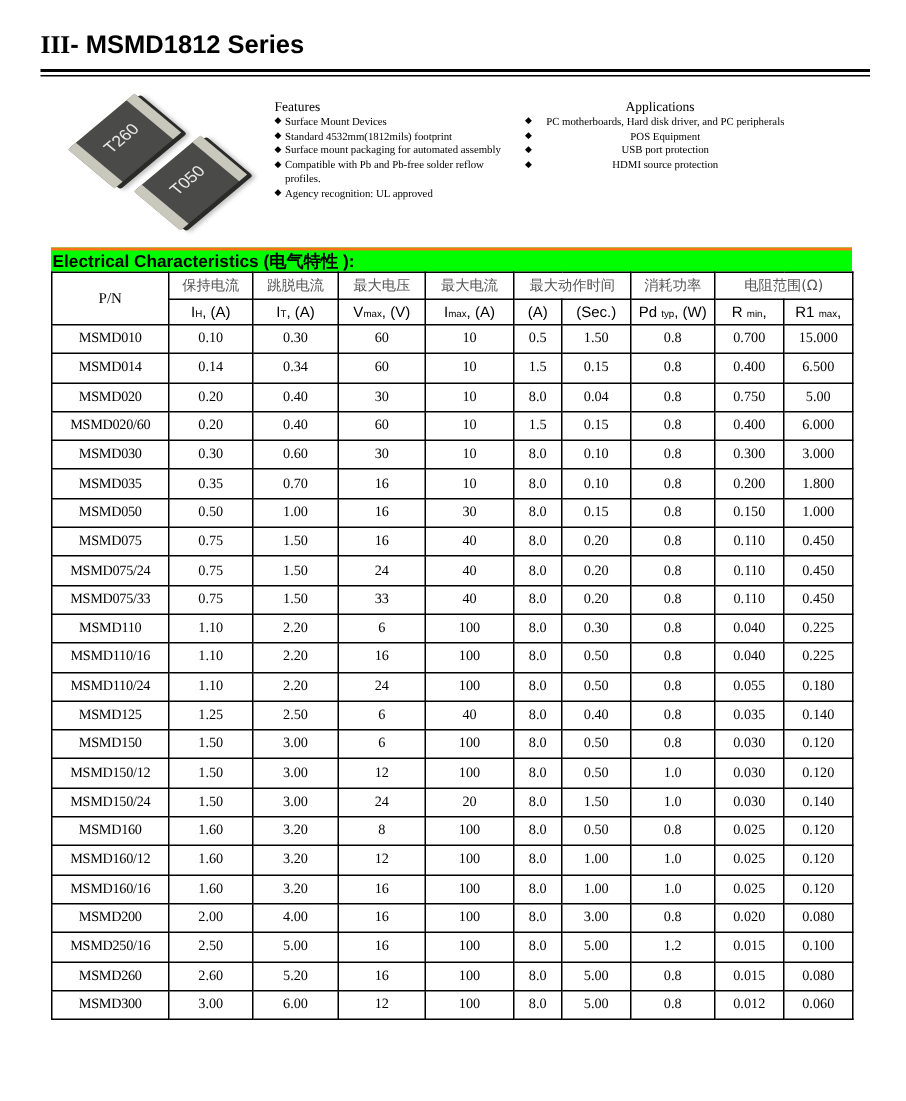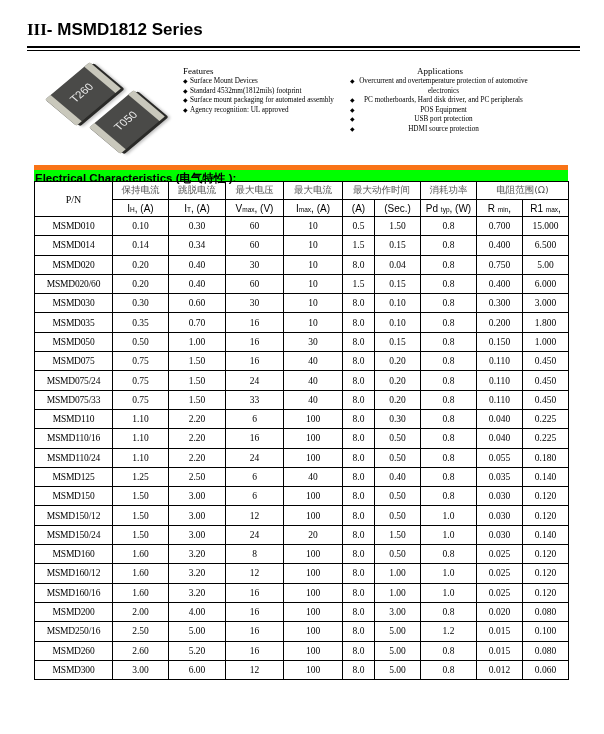--- a/index.html
+++ b/index.html
@@ -20,21 +20,21 @@
   .chip1 { left:14px; top:14px; transform:rotate(-40deg) skewX(10deg); }
   .chip2 { left:58px; top:42px; transform:rotate(-40deg) skewX(10deg); }
 
   .features { position:absolute; left:183px; top:66px; width:160px; font-size:7.2px; line-height:9.6px; }
   .applications { position:absolute; left:350px; top:66px; width:180px; font-size:7.2px; line-height:9.6px;text-align:center; }
   .sec-h { font-weight:normal; font-size:9px; line-height:11px; }
   .bullet { padding-left:7px; position:relative; }
   .bullet .dia { position:absolute; left:0; top:0; font-size:6px; }
 
   .ec-bar { position:absolute; left:34px; top:165px; width:534px; height:16px; background:#00ff00;
-            font-family:"Liberation Sans", sans-serif; font-weight:bold; font-size:11.5px; line-height:16px; padding-left:1px; box-sizing:border-box; border-top:5px solid #f97316; }
+            font-family:"Liberation Sans", sans-serif; font-weight:bold; font-size:11.5px; line-height:16px; padding-left:1px; box-sizing:border-box; border-top:2px solid #f97316; }
 
   table.spec { position:absolute; left:34px; top:181px; width:534px; border-collapse:collapse; table-layout:fixed; }
   table.spec td, table.spec th { border:1px solid #000; text-align:center; padding:0; font-weight:normal; }
   table.spec th.cn { height:17px; font-family:"DejaVu Sans", sans-serif; font-size:9.5px; color:#555; }
   table.spec th.unit { height:16px; font-family:"Liberation Sans", sans-serif; font-size:10px; }
   table.spec th.pn { font-family:"Liberation Serif", serif; font-size:10px; }
   table.spec th.unit sub { font-size:6.5px; vertical-align:baseline; }
   table.spec td { height:18.3px; font-size:9.5px; font-family:"Liberation Serif", serif; }
   table.spec td.pncell { font-size:9.5px; letter-spacing:-0.2px; }
 </style>
@@ -55,28 +55,28 @@
       <span>T050</span>
     </div>
 </div>
 
 <div class="features">
   <div class="sec-h">Features</div>
   <div id="features-list">
       <div class="bullet"><span class="dia">◆</span><span>Surface Mount Devices</span></div>
       <div class="bullet"><span class="dia">◆</span><span>Standard 4532mm(1812mils) footprint</span></div>
       <div class="bullet"><span class="dia">◆</span><span>Surface mount packaging for automated assembly</span></div>
+      <div class="bullet"><span class="dia">◆</span><span>Compatible with Pb and Pb-free solder reflow profiles.</span></div>
       <div class="bullet"><span class="dia">◆</span><span>Agency recognition: UL approved</span></div>
     </div>
 </div>
 
 <div class="applications">
   <div class="sec-h">Applications</div>
   <div id="applications-list">
-      <div class="bullet"><span class="dia">◆</span><span>Overcurrent and overtemperature protection of automotive electronics</span></div>
       <div class="bullet"><span class="dia">◆</span><span>PC motherboards, Hard disk driver, and PC peripherals</span></div>
       <div class="bullet"><span class="dia">◆</span><span>POS Equipment</span></div>
       <div class="bullet"><span class="dia">◆</span><span>USB port protection</span></div>
       <div class="bullet"><span class="dia">◆</span><span>HDMI source protection</span></div>
     </div>
 </div>
 
 <div class="ec-bar">Electrical Characteristics (电气特性 ):</div>
 
 <table class="spec">

